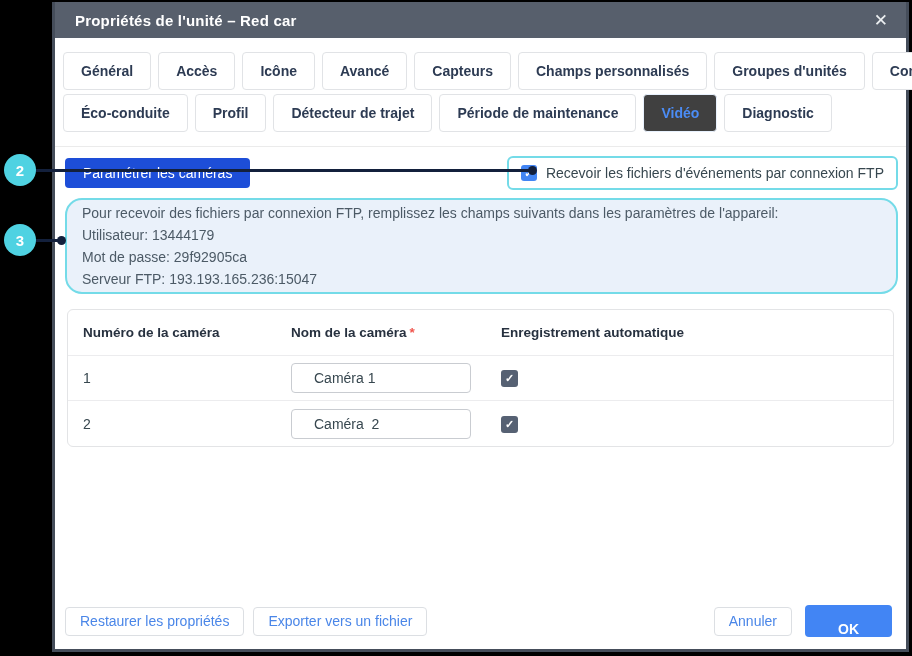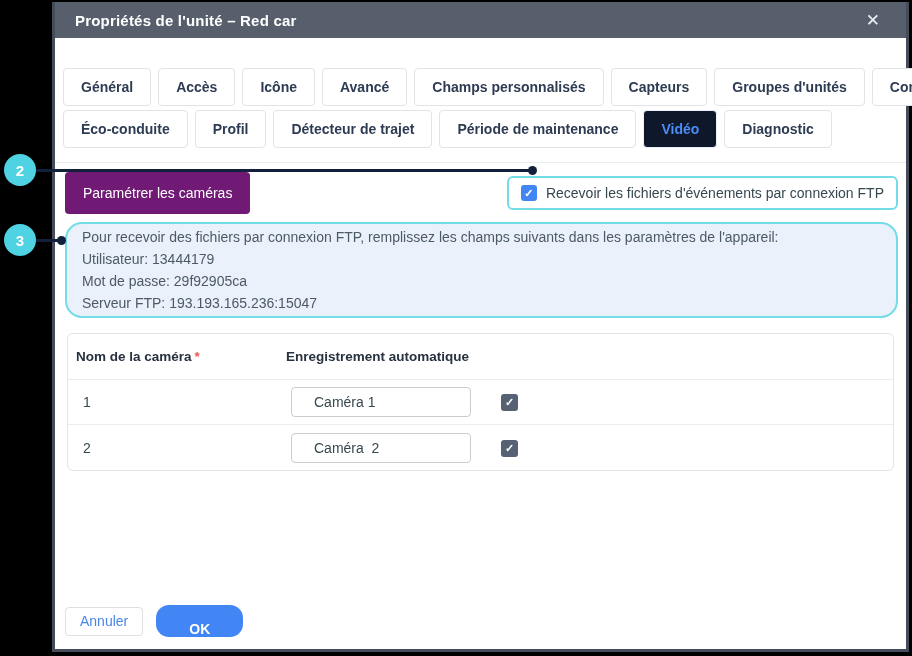--- a/index.html
+++ b/index.html
@@ -3,37 +3,37 @@
 <meta charset="utf-8">
 <style>
   * { margin: 0; padding: 0; box-sizing: border-box; }
   html, body { width: 912px; height: 656px; background: #000; overflow: hidden;
     font-family: "Liberation Sans", sans-serif; }
 
   .dialog { position: absolute; left: 52px; top: 2px; width: 857px; height: 650px;
     background: #fff; border: 3px solid #454d5a; border-top: none; }
 
   .dlg-header { height: 36px; background: #575f6c; display: flex; align-items: center;
-    justify-content: space-between; padding: 0 26px 0 20px; }
+    justify-content: space-between; padding: 0 18px 0 20px; }
   .dlg-title { color: #fff; font-size: 15px; font-weight: 700; letter-spacing: .2px; }
   .dlg-close { color: #eceff1; font-size: 17px; cursor: pointer; line-height: 1; }
 
-  .tabs-wrap { padding: 30px 8px 0 8px; }
+  .tabs-wrap { padding: 14px 8px 0 8px; }
   .tab-row { display: flex; gap: 7px; }
   .tab-row + .tab-row { margin-top: 4px; }
   .tab { height: 38px; line-height: 36px; padding: 0 17px; background: #fff;
     border: 1px solid #e1e3e6; border-radius: 4px; font-size: 14px; font-weight: 700;
     color: #2d3b53; cursor: pointer; white-space: nowrap; }
-  .tab.active { background: #0f172a; color: #4b8cf5; border-color: #e8f1fd; }
+  .tab.active { background: #404040; color: #4b8cf5; border-color: #e8f1fd; }
 
   .tabs-sep { margin-top: 14px; border-top: 1px solid #ebebeb; }
 
   .camera-row { margin: 9px 8px 0 10px; display: flex; justify-content: space-between;
     align-items: center; }
-  .btn-setup { height: 42px; line-height: 30px; padding: 0 18px; background: #701a75;
+  .btn-setup { height: 30px; line-height: 30px; padding: 0 18px; background: #1d4ed8;
     color: #fff; font-size: 14px; border: none; border-radius: 4px; cursor: pointer;
     font-family: "Liberation Sans", sans-serif; }
   .ftp-box { border: 2px solid #74dbe8; border-radius: 6px; background: #fff;
     padding: 7px 12px; display: flex; align-items: center; gap: 9px; }
   .ftp-label { font-size: 14px; color: #37474f; }
 
   .checkbox { width: 16px; height: 16px; border-radius: 3px; display: inline-flex;
     align-items: center; justify-content: center; cursor: pointer; flex: 0 0 auto; }
   .checkbox::after { content: "✓"; color: #fff; font-size: 11px; font-weight: 700; }
   .checkbox.blue { background: #4285f4; }
@@ -58,21 +58,21 @@
     font-family: "Liberation Sans", sans-serif; outline: none; }
 
   .dlg-footer { position: absolute; left: 10px; right: 14px; bottom: 12px;
     display: flex; justify-content: space-between; align-items: center; }
   .f-left, .f-right { display: flex; gap: 9px; align-items: center; }
   .f-right { gap: 13px; }
   .btn-ghost { height: 29px; padding: 0 14px; background: #fff; color: #4a86e8;
     font-size: 14px; border: 1px solid #dcdfe3; border-radius: 4px; cursor: pointer;
     font-family: "Liberation Sans", sans-serif; }
   .btn-ok { height: 29px; padding: 16px 33px; background: #4285f4; color: #fff;
-    font-size: 14px; font-weight: 700; border: none; border-radius: 13px; cursor: pointer;
+    font-size: 14px; font-weight: 700; border: none; border-radius: 4px; cursor: pointer;
     font-family: "Liberation Sans", sans-serif; }
 
   
   .ann { position: absolute; z-index: 50; }
   .ann-line { height: 3px; background: #13203c; }
   .ann-dot { width: 9px; height: 9px; border-radius: 50%; background: #13203c; }
   .ann-badge { width: 32px; height: 32px; border-radius: 50%; background: #4fd2e2;
     color: #fff; font-size: 15px; font-weight: 700; display: flex; align-items: center;
     justify-content: center; }
   #line2 { left: 20px; top: 169px; width: 511px; }
@@ -91,22 +91,22 @@
     <span class="dlg-title">Propriétés de l'unité – Red car</span>
     <span class="dlg-close">✕</span>
   </div>
 
   <div class="tabs-wrap">
     <div class="tab-row">
       <div class="tab">Général</div>
       <div class="tab">Accès</div>
       <div class="tab">Icône</div>
       <div class="tab">Avancé</div>
+      <div class="tab">Capteurs</div>
       <div class="tab">Champs personnalisés</div>
-      <div class="tab">Capteurs</div>
       <div class="tab">Groupes d'unités</div>
       <div class="tab">Commandes</div>
     </div>
     <div class="tab-row">
       <div class="tab">Éco-conduite</div>
       <div class="tab">Profil</div>
       <div class="tab">Détecteur de trajet</div>
       <div class="tab">Période de maintenance</div>
       <div class="tab active">Vidéo</div>
       <div class="tab">Diagnostic</div>
@@ -125,36 +125,41 @@
 
   <div class="info-box">
     <div>Pour recevoir des fichiers par connexion FTP, remplissez les champs suivants dans les paramètres de l'appareil:</div>
     <div>Utilisateur: 13444179</div>
     <div>Mot de passe: 29f92905ca</div>
     <div>Serveur FTP: 193.193.165.236:15047</div>
   </div>
 
   <div class="cam-table">
     <div class="t-row t-head">
+      <div class="col1">Numéro de la caméra</div>
       <div class="col2"><span>Nom de la caméra</span><span class="req">*</span></div>
       <div class="col3">Enregistrement automatique</div>
     </div>
     <div class="t-row t-body-row mid">
       <div class="col1">1</div>
       <div class="col2"><input class="cam-input" type="text" value="Caméra 1" style=""></div>
       <div class="col3"><span class="checkbox slate"></span></div>
     </div>
     <div class="t-row t-body-row">
       <div class="col1">2</div>
       <div class="col2"><input class="cam-input" type="text" value="Caméra  2" style=""></div>
       <div class="col3"><span class="checkbox slate"></span></div>
     </div>
   </div>
 
   <div class="dlg-footer">
+    <div class="f-left">
+      <button class="btn-ghost">Restaurer les propriétés</button>
+      <button class="btn-ghost">Exporter vers un fichier</button>
+    </div>
     <div class="f-right">
       <button class="btn-ghost">Annuler</button>
       <button class="btn-ok">OK</button>
     </div>
   </div>
 
 </div>
 
 <div class="ann ann-line" id="line2"></div>
 <div class="ann ann-dot" id="dot2"></div>

